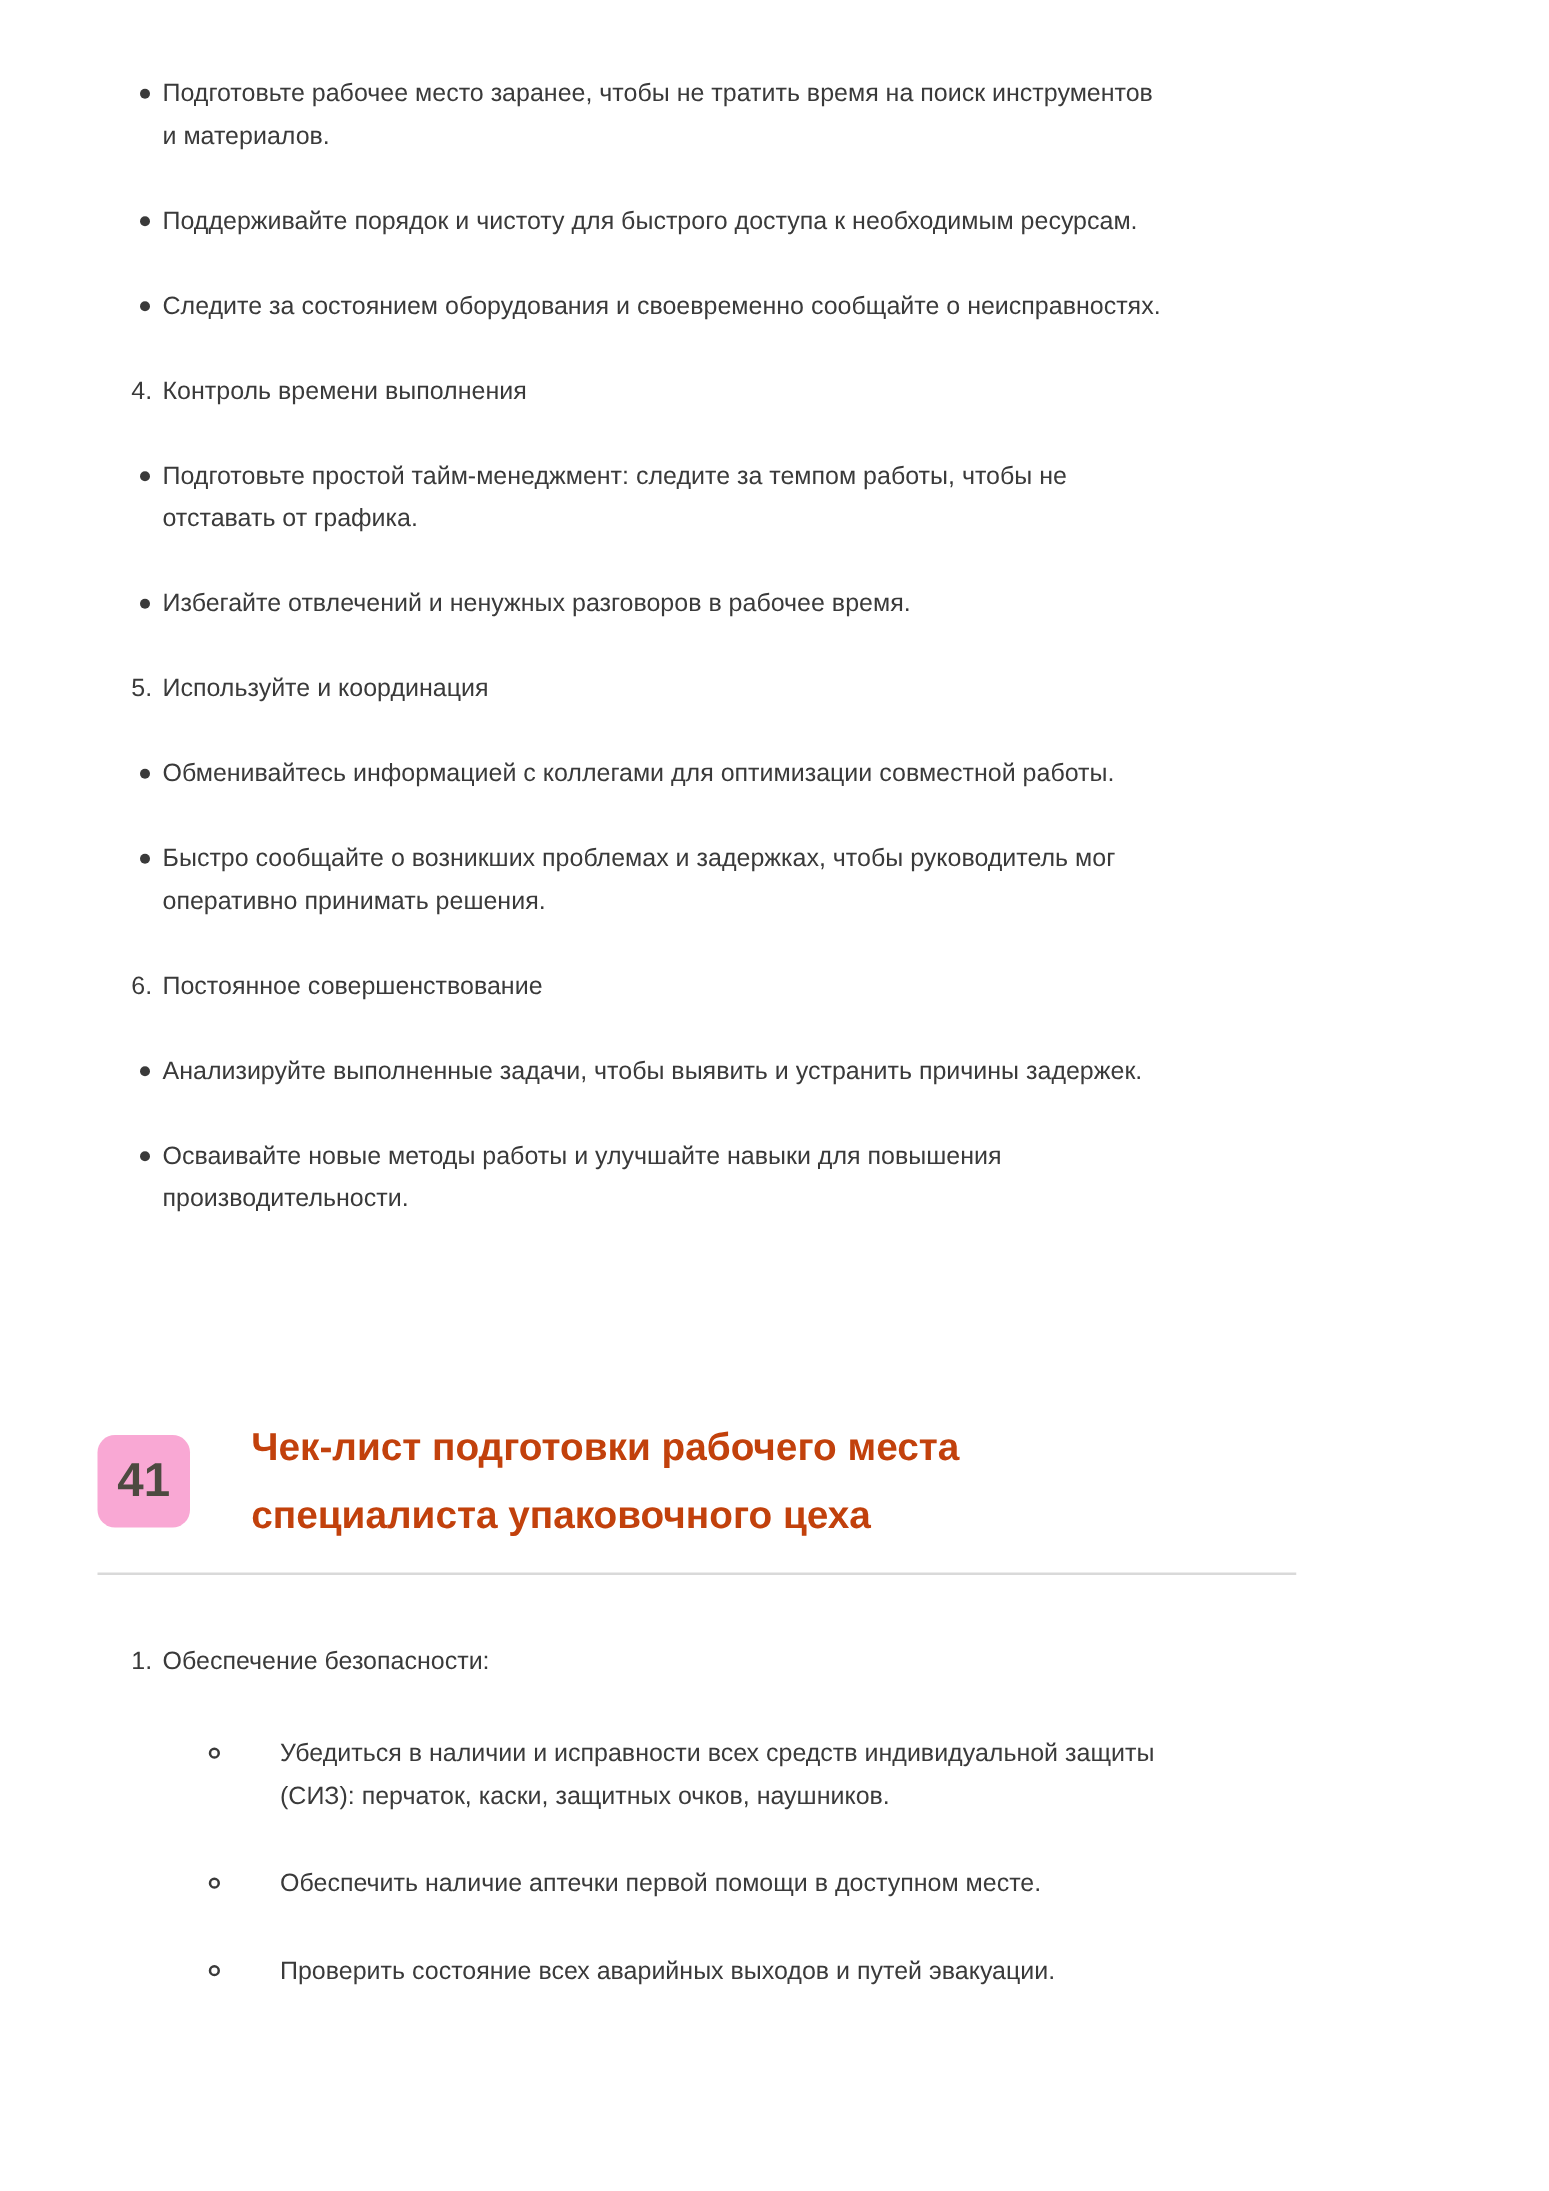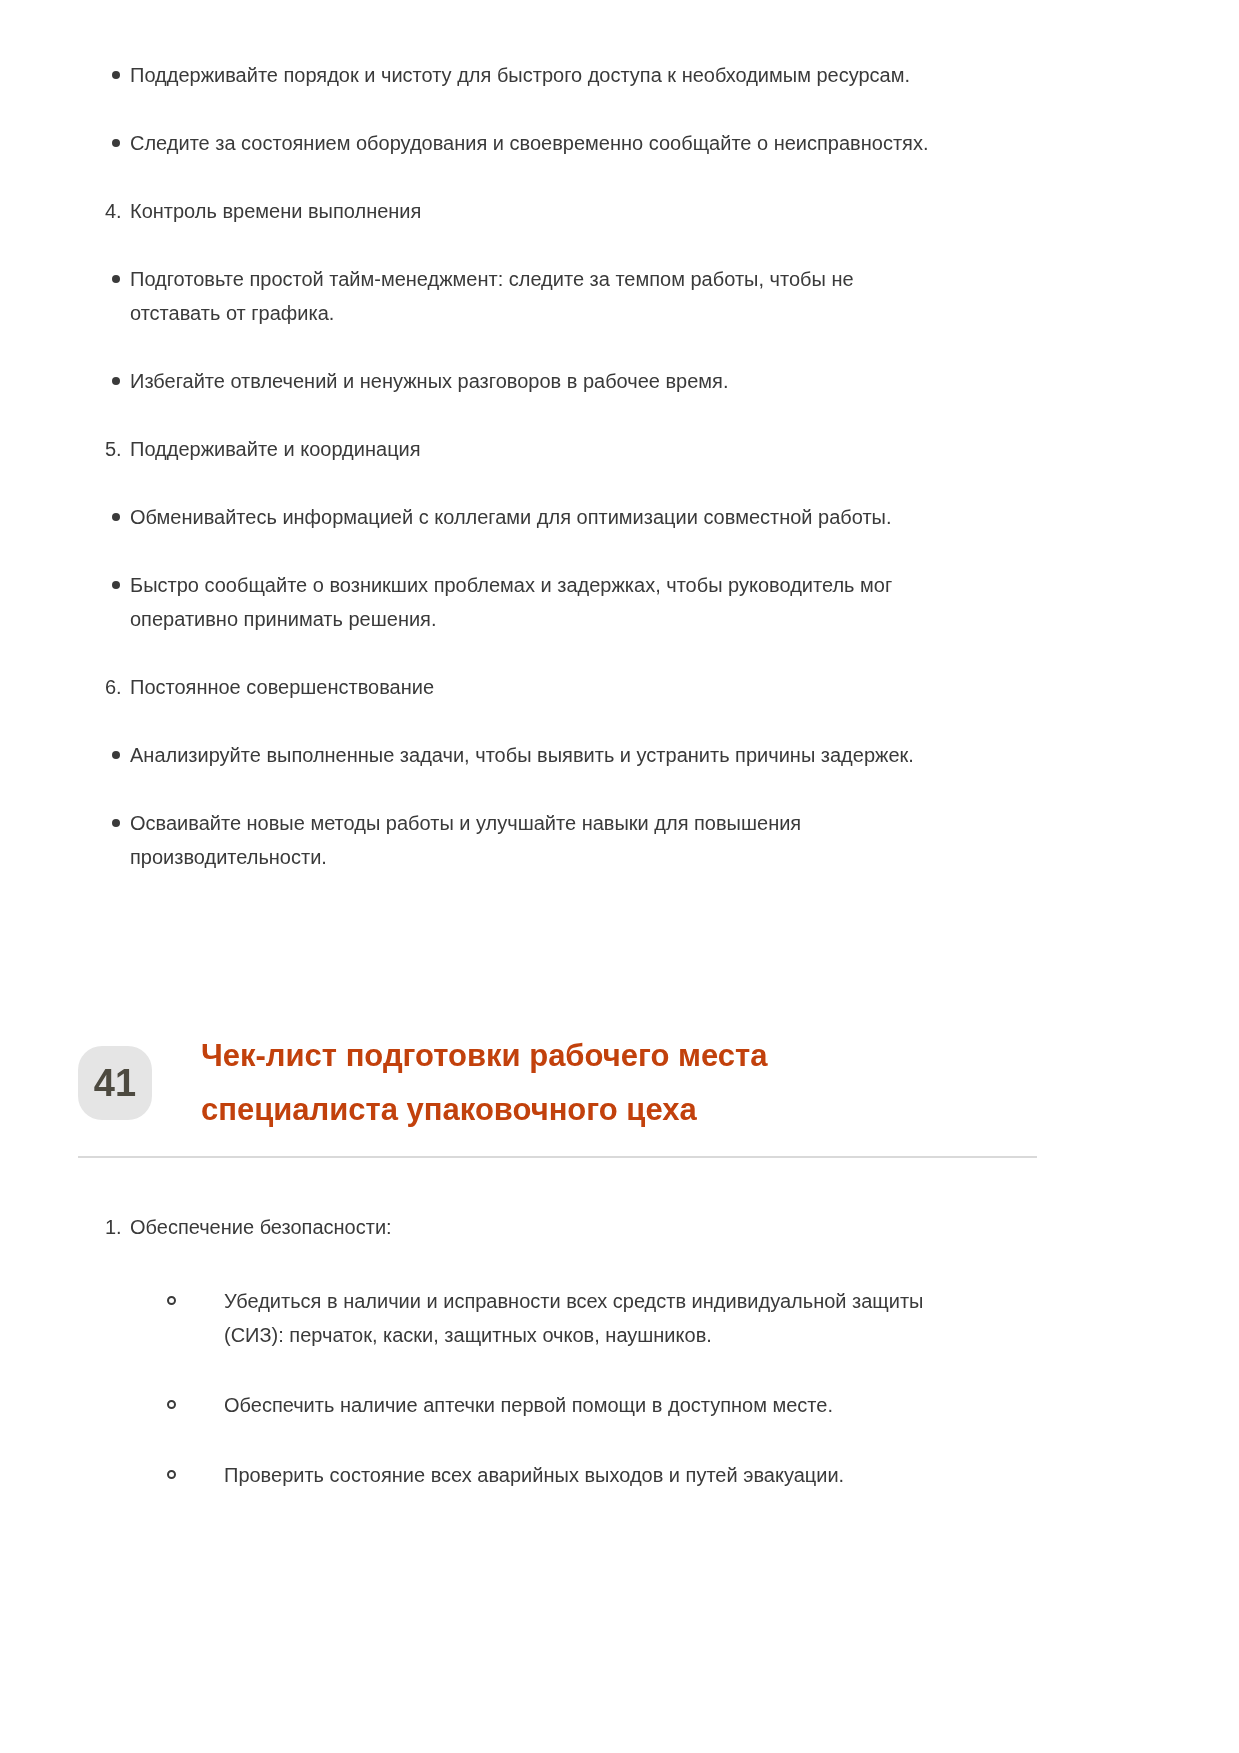--- a/index.html
+++ b/index.html
@@ -53,22 +53,22 @@
   .li-text { flex: 1; }
 
   .section-header {
     display: flex;
     align-items: center;
     margin: 155px 0 0 -27px;
   }
   .badge {
     width: 74px;
     height: 74px;
-    border-radius: 24px;
-    background: #e5e5e5;
+    border-radius: 14px;
+    background: #f9a8d4;
     display: flex;
     align-items: center;
     justify-content: center;
     font-size: 38px;
     font-weight: 700;
     color: #4d4a40;
     flex: 0 0 74px;
   }
   .title {
     font-size: 31px;
@@ -100,20 +100,26 @@
   .sub-list .li { margin-bottom: 36px; gap: 36px; }
 </style>
 </head>
 <body>
 
 <div class="page">
   <div class="content">
 
     <div class="top-list">
 
+      <div class="li">
+        <span class="marker">
+            <span class="dot"></span>
+          </span>
+        <span class="li-text">Подготовьте рабочее место заранее, чтобы не тратить время на поиск инструментов и материалов.</span>
+      </div>
 
       <div class="li">
         <span class="marker">
             <span class="dot"></span>
           </span>
         <span class="li-text">Поддерживайте порядок и чистоту для быстрого доступа к необходимым ресурсам.</span>
       </div>
 
       <div class="li">
         <span class="marker">
@@ -136,21 +142,21 @@
 
       <div class="li">
         <span class="marker">
             <span class="dot"></span>
           </span>
         <span class="li-text">Избегайте отвлечений и ненужных разговоров в рабочее время.</span>
       </div>
 
       <div class="li">
         <span class="num">5.</span>
-        <span class="li-text">Поддерживайте и координация</span>
+        <span class="li-text">Используйте и координация</span>
       </div>
 
       <div class="li">
         <span class="marker">
             <span class="dot"></span>
           </span>
         <span class="li-text">Обменивайтесь информацией с коллегами для оптимизации совместной работы.</span>
       </div>
 
       <div class="li">

